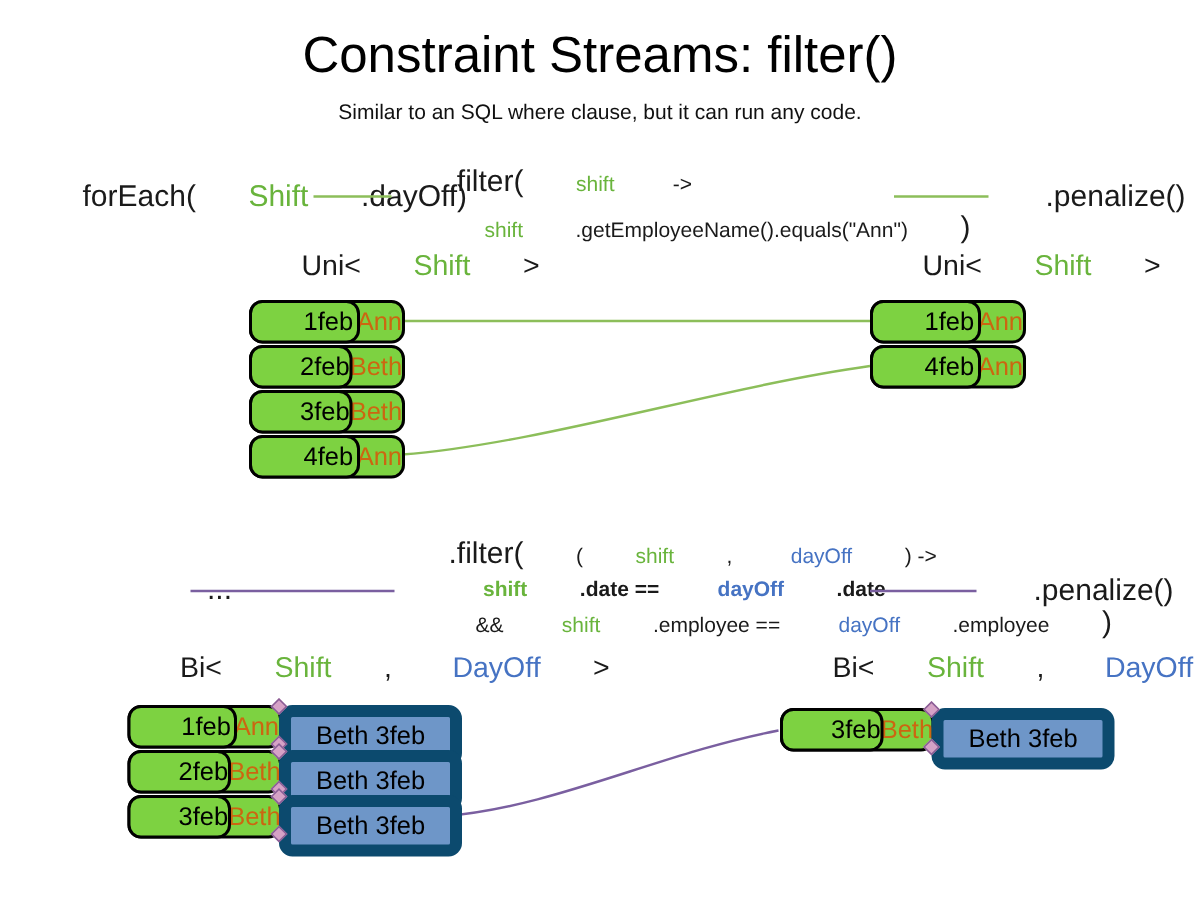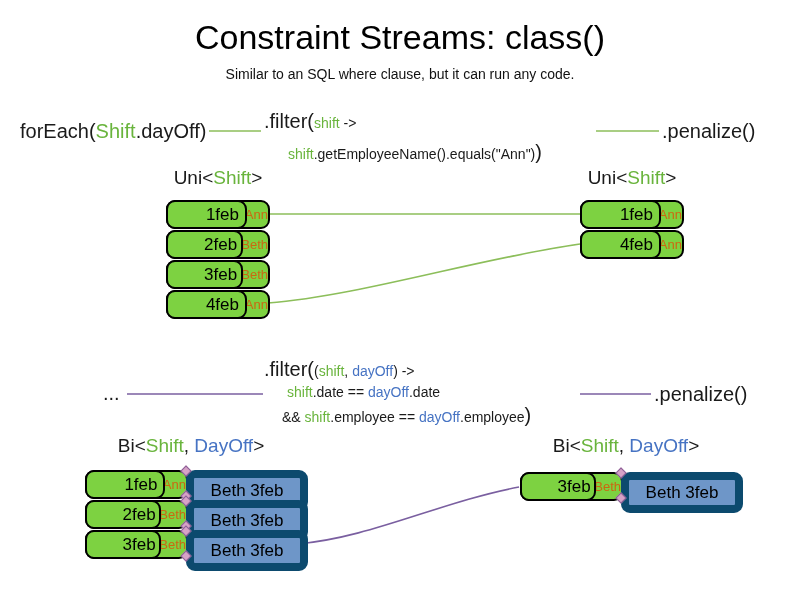--- a/index.html
+++ b/index.html
@@ -9,40 +9,40 @@
   }
   .title {
     position:absolute; top:18px; left:0; width:800px; text-align:center;
     font-size:34px; color:#000;
   }
   .subtitle {
     position:absolute; top:66px; left:0; width:800px; text-align:center;
     font-size:14px; color:#111;
   }
   .code { position:absolute; white-space:nowrap; font-size:14px; line-height:1.25; }
-  .seg { color:#1a1a1a; }
+  .seg { color:#1a1a1a;margin-left:35px; }
   .seg-green { color:var(--green-text); }
   .seg-blue  { color:var(--blue-text); }
   .seg-lg { font-size:20px; }
   .tlabel { position:absolute; font-size:19px; text-align:center; white-space:nowrap; }
   .connectors { position:absolute; left:0; top:0; z-index:1; pointer-events:none; }
   .lg { stroke:var(--green-line); stroke-width:1.6; fill:none; }
   .lp { stroke:var(--purple-line); stroke-width:1.6; fill:none; }
   .utable { position:absolute; display:flex; flex-direction:column; gap:1px; z-index:2; }
   .srow {
     display:flex; align-items:stretch; width:100px; height:25px;
     background:var(--green-fill); border:2px solid #000; border-radius:9px; position:relative;
   }
   .datebox {
     margin:-2px; width:50px; border:2px solid #000; border-radius:9px;
     background:var(--green-fill); display:flex; align-items:center; justify-content:center;
     font-size:17px; color:#000; z-index:2;padding-left:32px;
   }
   .sname { flex:1; display:flex; align-items:center; justify-content:center;
-    color:var(--orange-text); font-size:13px; }
+    color:var(--orange-text); font-size:17px; }
   .birow { display:flex; position:relative; height:29px; }
   .bi-green {
     display:flex; align-items:stretch; width:99px; height:25px;
     background:var(--green-fill); border:2px solid #000; border-radius:9px; position:relative;
   }
   .bi-blue {
     width:106px; height:25px; margin-left:-2px;
     background:var(--blue-fill); border:8px solid #0c4a6e; border-radius:9px;
     display:flex; align-items:center; justify-content:center;
     font-size:17px; color:#000; position:relative; z-index:1;
@@ -51,21 +51,21 @@
     position:absolute; width:6px; height:6px; background:#d6a2c6;
     border:1px solid #8a5e96; transform:rotate(45deg); left:97px; z-index:3;
   }
   .d-top { top:-3px; } .d-bottom { bottom:-1px; }
 </style>
 </head>
 <body>
 
 <div class="stage">
 
-  <div class="title">Constraint Streams: class()</div>
+  <div class="title">Constraint Streams: filter()</div>
   <div class="subtitle">Similar to an SQL where clause, but it can run any code.</div>
 
   <svg class="connectors" width="800" height="600">
     <line x1="209" y1="131" x2="261" y2="131" class="lg"></line>
     <line x1="596" y1="131" x2="659" y2="131" class="lg"></line>
     <line x1="268" y1="214" x2="580" y2="214" class="lg"></line>
     <path d="M268,303 C360,296 480,258 580,244" class="lg"></path>
     <line x1="127" y1="394" x2="263" y2="394" class="lp"></line>
     <line x1="580" y1="394" x2="651" y2="394" class="lp"></line>
     <path d="M297,544 C370,538 440,502 519,487" class="lp"></path>
@@ -103,21 +103,21 @@
         <span class="sname">Ann</span>
       </div>
       <div class="srow">
         <span class="datebox">4feb</span>
         <span class="sname">Ann</span>
       </div>
     </div>
 
   <div class="code" style="left:103px; top:381px;"><span class="seg seg-black seg-lg">...</span></div>
   <div class="code" style="left:264px; top:357px;"><span class="seg seg-black seg-lg">.filter(</span><span class="seg seg-black">(</span><span class="seg seg-green">shift</span><span class="seg seg-black">, </span><span class="seg seg-blue">dayOff</span><span class="seg seg-black">) -&gt;</span></div>
-  <div class="code" style="left:287px; top:384px;"><span class="seg seg-green">shift</span><span class="seg seg-black">.date == </span><span class="seg seg-blue">dayOff</span><span class="seg seg-black">.date</span></div>
+  <div class="code" style="left:287px; top:384px;font-weight:bold;"><span class="seg seg-green">shift</span><span class="seg seg-black">.date == </span><span class="seg seg-blue">dayOff</span><span class="seg seg-black">.date</span></div>
   <div class="code" style="left:282px; top:403px;"><span class="seg seg-black">&amp;&amp; </span><span class="seg seg-green">shift</span><span class="seg seg-black">.employee == </span><span class="seg seg-blue">dayOff</span><span class="seg seg-black">.employee</span><span class="seg seg-black seg-lg">)</span></div>
   <div class="code" style="left:654px; top:382px;"><span class="seg seg-black seg-lg">.penalize()</span></div>
 
   <div class="tlabel" style="left:85px; width:212px; top:435px;"><span class="seg seg-black">Bi&lt;</span><span class="seg seg-green">Shift</span><span class="seg seg-black">, </span><span class="seg seg-blue">DayOff</span><span class="seg seg-black">&gt;</span></div>
   <div class="tlabel" style="left:520px; width:212px; top:435px;"><span class="seg seg-black">Bi&lt;</span><span class="seg seg-green">Shift</span><span class="seg seg-black">, </span><span class="seg seg-blue">DayOff</span><span class="seg seg-black">&gt;</span></div>
 
   <div class="utable" style="left:85px; top:470px;">
       <div class="birow">
         <div class="bi-green">
           <span class="datebox">1feb</span>

